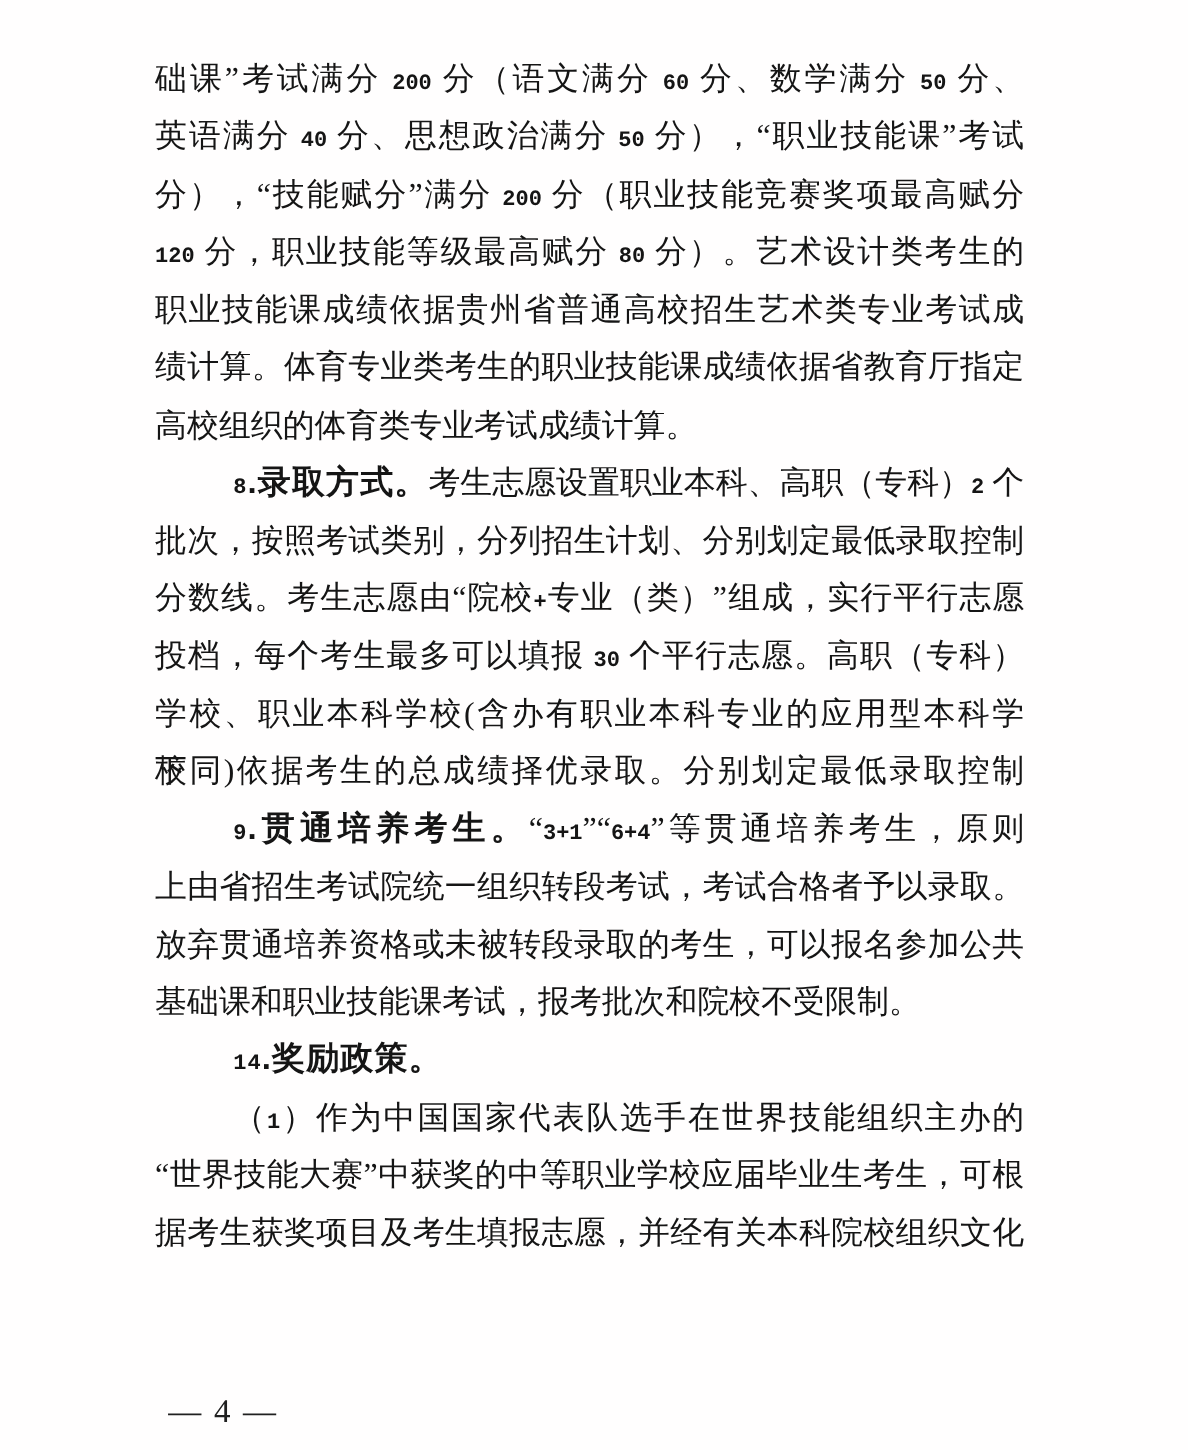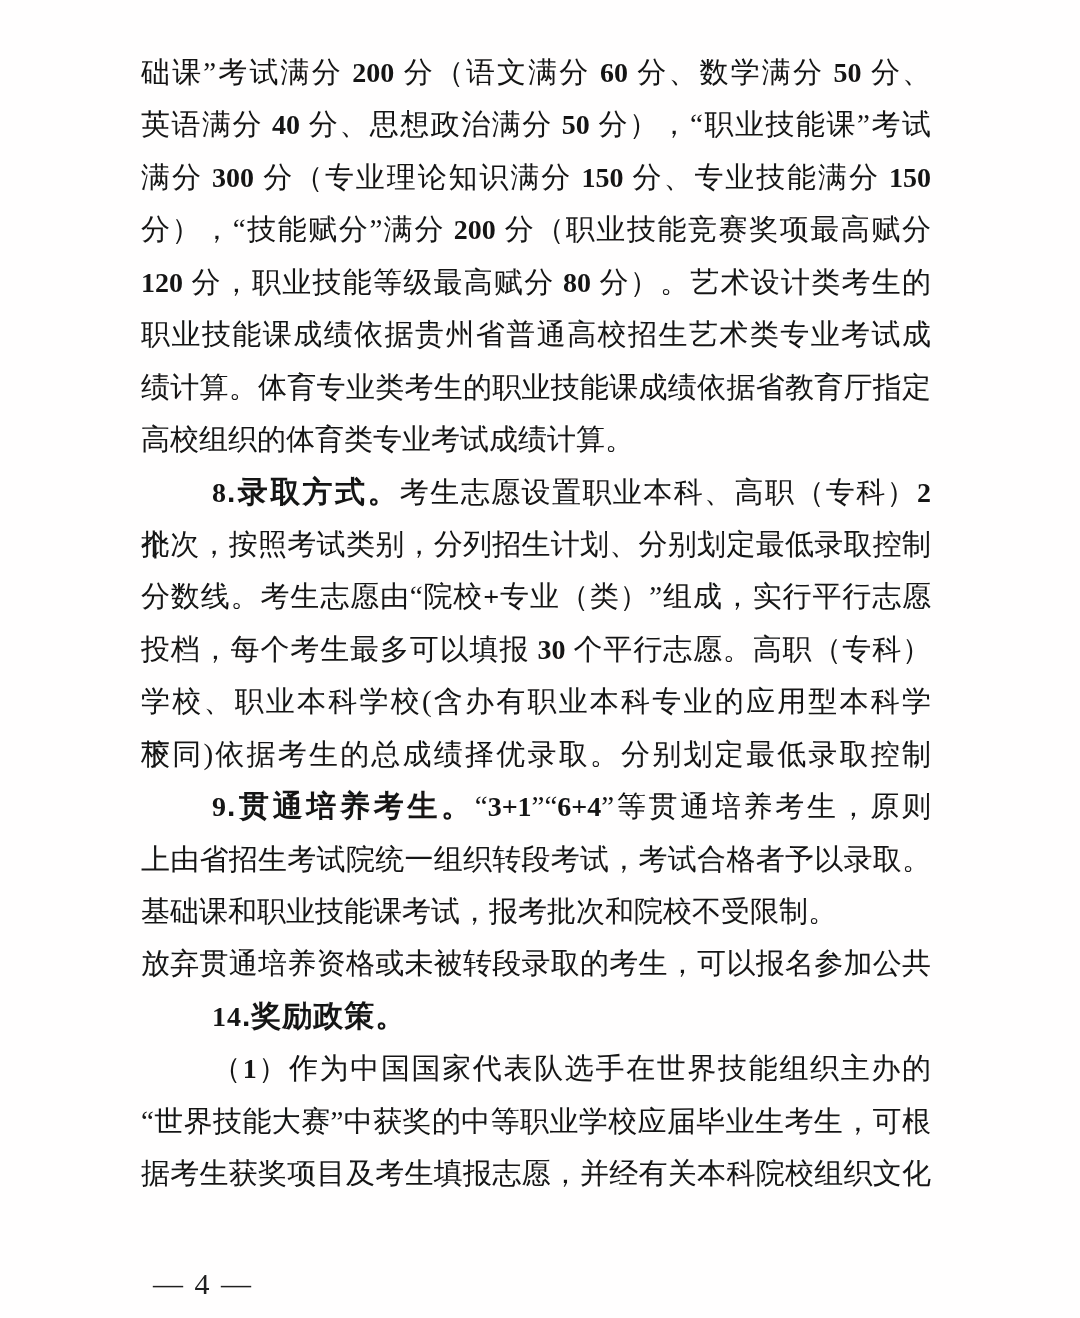--- a/index.html
+++ b/index.html
@@ -29,56 +29,55 @@
   }
   .ln.end { text-align-last: left; }
   .ln.ind { text-indent: 71px; }
   .head {
     font-family: "Liberation Sans", "DejaVu Sans", sans-serif;
     font-weight: 700;
     font-size: 30px;
     letter-spacing: 1px;
   }
   b.num {
-    font-family: Liberation Serif, serif;
+    font-family: Liberation Mono, monospace;
     font-weight: 700;
-    font-size: 28px;
+    font-size: 20px;
   }
   .footer {
     position: absolute;
     left: 153px;
     top: 1266px;
     font-size: 30px;
     line-height: 36px;
     color: #202020;
     word-spacing: 4px;
   }
 </style>
 </head>
 <body>
 
 <div class="page">
   <div class="content">
     <div class="ln"><span>础课”考试满分 <b class="num">200</b> 分（语文满分 <b class="num">60</b> 分、数学满分 <b class="num">50</b> 分、</span></div>
     <div class="ln"><span>英语满分 <b class="num">40</b> 分、思想政治满分 <b class="num">50</b> 分），“职业技能课”考试</span></div>
-    <div class="ln"><span>满分 <b class="num">300</b> 分（专业理论知识满分 <b class="num">150</b> 分、专业技能满分 <b class="num">150</b></span></div>
     <div class="ln"><span>分），“技能赋分”满分 <b class="num">200</b> 分（职业技能竞赛奖项最高赋分</span></div>
     <div class="ln"><span><b class="num">120</b> 分，职业技能等级最高赋分 <b class="num">80</b> 分）。艺术设计类考生的</span></div>
     <div class="ln"><span>职业技能课成绩依据贵州省普通高校招生艺术类专业考试成</span></div>
     <div class="ln"><span>绩计算。体育专业类考生的职业技能课成绩依据省教育厅指定</span></div>
     <div class="ln end"><span>高校组织的体育类专业考试成绩计算。</span></div>
     <div class="ln ind"><span class="head"><b class="num">8</b>.录取方式。</span><span>考生志愿设置职业本科、高职（专科）<b class="num">2</b> 个</span></div>
     <div class="ln"><span>批次，按照考试类别，分列招生计划、分别划定最低录取控制</span></div>
     <div class="ln"><span>分数线。考生志愿由“院校<b class="num">+</b>专业（类）”组成，实行平行志愿</span></div>
     <div class="ln"><span>投档，每个考生最多可以填报 <b class="num">30</b> 个平行志愿。高职（专科）</span></div>
     <div class="ln"><span>学校、职业本科学校(含办有职业本科专业的应用型本科学校，</span></div>
     <div class="ln"><span>下同)依据考生的总成绩择优录取。分别划定最低录取控制</span></div>
     <div class="ln ind"><span class="head"><b class="num">9</b>.贯通培养考生。</span><span>“<b class="num">3+1</b>”“<b class="num">6+4</b>”等贯通培养考生，原则</span></div>
     <div class="ln"><span>上由省招生考试院统一组织转段考试，考试合格者予以录取。</span></div>
+    <div class="ln"><span>放弃贯通培养资格或未被转段录取的考生，可以报名参加公共</span></div>
     <div class="ln end"><span>基础课和职业技能课考试，报考批次和院校不受限制。</span></div>
-    <div class="ln"><span>放弃贯通培养资格或未被转段录取的考生，可以报名参加公共</span></div>
     <div class="ln ind end"><span class="head"><b class="num">14</b>.奖励政策。</span><span></span></div>
     <div class="ln ind"><span>（<b class="num">1</b>）作为中国国家代表队选手在世界技能组织主办的</span></div>
     <div class="ln"><span>“世界技能大赛”中获奖的中等职业学校应届毕业生考生，可根</span></div>
     <div class="ln"><span>据考生获奖项目及考生填报志愿，并经有关本科院校组织文化</span></div>
   </div>
   <div class="footer">— 4 —</div>
 </div>
 
 </body></html>

